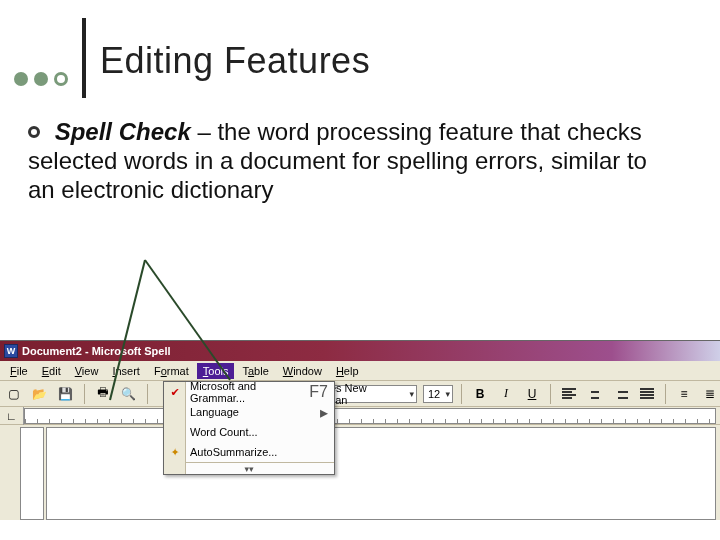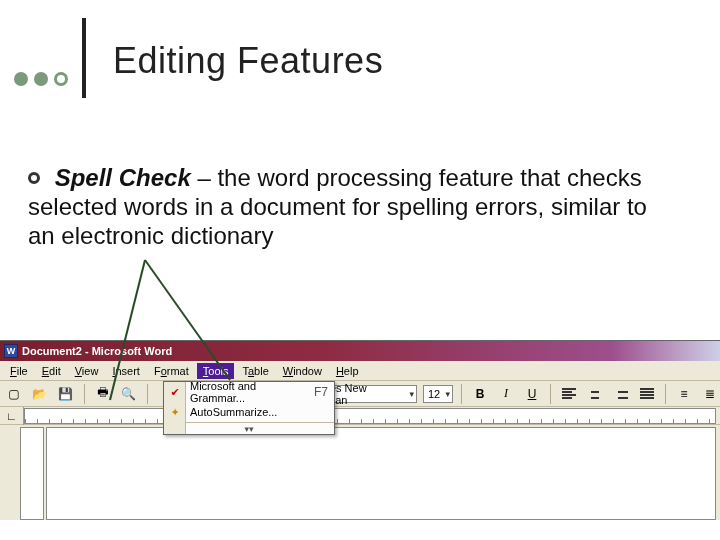--- a/index.html
+++ b/index.html
@@ -34,34 +34,33 @@
   .dot.outline { background: #fff; border: 3px solid #7a9a7a; width: 14px; height: 14px; }
   .vline {
     width: 4px;
     height: 80px;
     background: #222;
     margin-left: 14px;
   }
   .title {
     font-size: 36px;
     color: #222;
-    margin-left: 27px;
+    margin-left: 14px;
     font-weight: 400;
     letter-spacing: 0.5px;
     margin-top: 6px;
   }
   .body-text {
     position: absolute;
     top: 118px;
     left: 28px;
     right: 40px;
     font-size: 24px;
     color: #111;
     line-height: 1.2;
-    margin-top: 46px;
   }
   .bullet-ring {
     display: inline-block;
     width: 12px; height: 12px;
     border: 3px solid #333;
     border-radius: 50%;
     vertical-align: 2px;
     margin-right: 8px;
   }
   .bold-italic { font-weight: bold; font-style: italic; }
@@ -229,21 +228,21 @@
     height: 20px;
     display: flex;
     align-items: center;
     padding-left: 26px;
     padding-right: 6px;
     font-size: 11px;
   }
   .dd-item .shortcut {
     margin-left: auto;
     color: #555;
-    font-size: 12px;
+    font-size: 16px;
   }
   .dd-item .dd-icon {
     position: absolute;
     left: 3px;
     width: 16px; height: 16px;
     display: inline-flex;
     align-items: center; justify-content: center;
     font-size: 11px;
   }
   .dd-expand {
@@ -280,40 +279,47 @@
 </div>
 
 <div class="body-text">
   <span class="bullet-ring"></span>
   <span class="bold-italic">Spell Check</span><span class="normal"> – </span><span class="normal">the word processing feature that checks selected words in a document for spelling errors, similar to an electronic dictionary</span>
 </div>
 
 <div class="word-window">
   <div class="titlebar">
     <span class="w-icon">W</span>
-    <span class="titlebar-text">Document2 - Microsoft Word</span>
+    <span class="titlebar-text">Document2 - Microsoft Spell</span>
   </div>
 
   <div class="menubar" style="position:relative;">
     <span class="menu-item"><span class="ul">F</span><span></span>ile</span>
     <span class="menu-item"><span class="ul">E</span>dit</span>
     <span class="menu-item"><span class="ul">V</span>iew</span>
     <span class="menu-item"><span class="ul">I</span>nsert</span>
     <span class="menu-item">F<span class="ul">o</span>rmat</span>
     <span class="menu-item open"><span class="ul">T</span>ools</span>
     <span class="menu-item">T<span class="ul">a</span>ble</span>
     <span class="menu-item"><span class="ul">W</span>indow</span>
     <span class="menu-item"><span class="ul">H</span>elp</span>
 
     <div class="dropdown">
       <div class="strip"></div>
       <div class="dd-item">
         <span class="dd-icon" style="color:#c00;">✔</span>
         <span>Microsoft and Grammar...</span>
         <span class="shortcut">F7</span>
+      </div>
+      <div class="dd-item">
+        <span>Language</span>
+        <span class="shortcut">▸</span>
+      </div>
+      <div class="dd-item">
+        <span>Word Count...</span>
       </div>
       <div class="dd-item">
         <span class="dd-icon" style="color:#cc8800;">✦</span>
         <span>AutoSummarize...</span>
       </div>
       <div class="dd-expand">
           <span>▾▾</span>
         </div>
     </div>
   </div>

